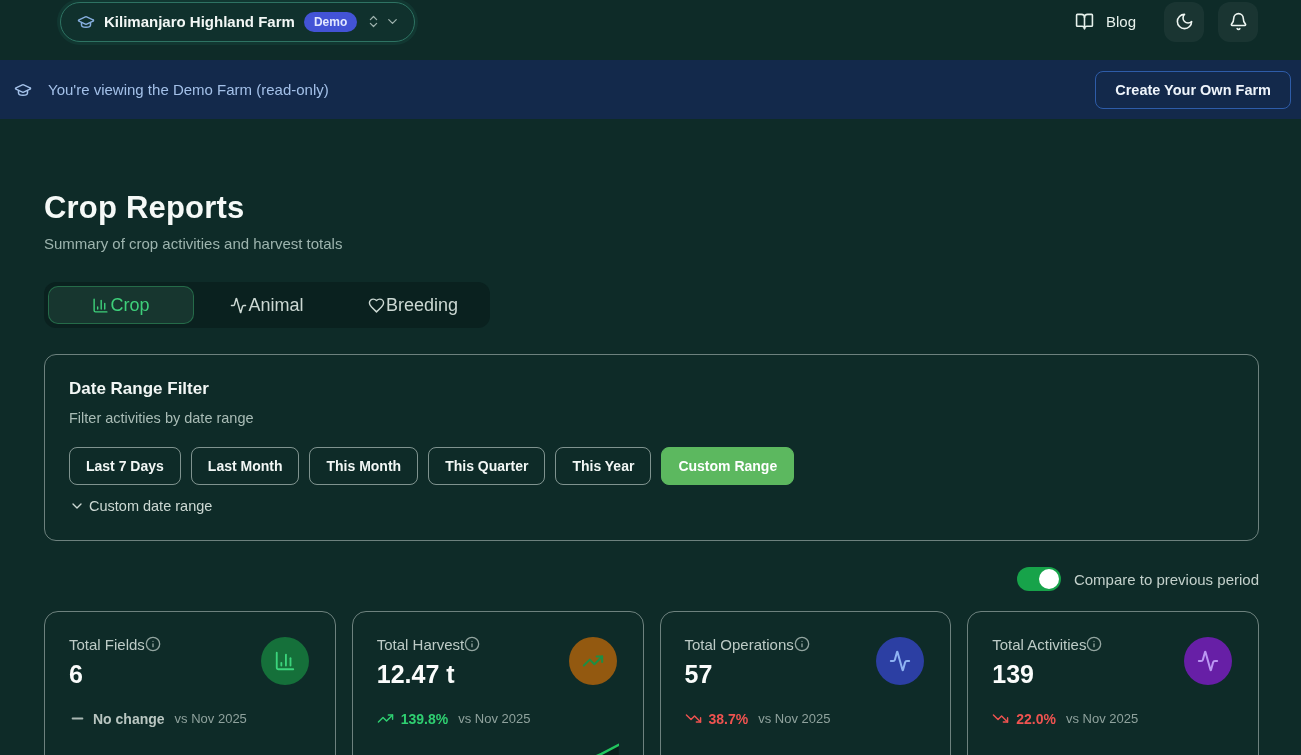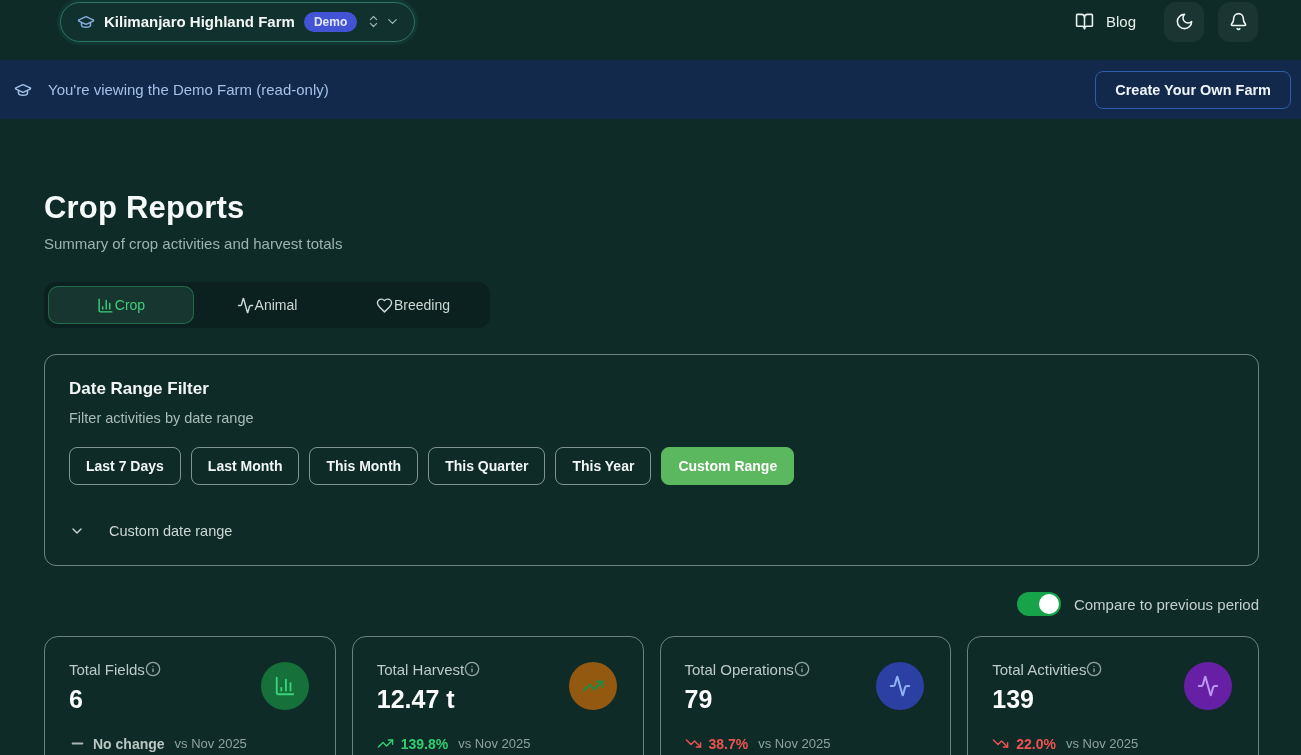--- a/index.html
+++ b/index.html
@@ -39,34 +39,34 @@
 
   
   main { padding:27px 42px 0 44px; }
   .page-title { font-size:31px; font-weight:800; letter-spacing:0.2px; color:#f5f9f7;margin-top:44px; }
   .page-subtitle { margin-top:9px; font-size:15px; color:#9db4ae; }
 
   
   .tabs { margin-top:30px; display:inline-flex; background:#0a211f; border-radius:12px; padding:4px; }
   .tab { width:146px; height:38px; display:flex; align-items:center; justify-content:center; gap:1px;
          background:transparent; border:1px solid transparent; border-radius:10px;
-         color:#ccd8d3; font-size:14px; font-family:inherit; cursor:pointer; }
+         color:#ccd8d3; font-size:18px; font-family:inherit; cursor:pointer; }
   .tab.active { background:#17362f; border-color:rgba(62,207,122,0.35); color:#3ecf7a; }
 
   
   .filter-card { margin-top:26px; border:1px solid rgba(203,216,211,0.5); border-radius:12px;
          padding:24px 24px 26px; }
   .filter-title { font-size:17px; font-weight:700; color:#f2f7f5; }
   .filter-sub { margin-top:11px; font-size:14.5px; color:#a9bcb6; }
   .presets { margin-top:21px; display:flex; gap:10px; }
   .preset { padding:10px 16px; border-radius:8px; border:1px solid rgba(203,216,211,0.6);
          background:transparent; color:#f2f7f5; font-size:14px; font-weight:600;
          font-family:inherit; cursor:pointer; }
   .preset.active { background:#5cb85f; border-color:#5cb85f; color:#ffffff; }
-  .custom-row { margin-top:38px; display:flex; align-items:center; gap:24px; color:#ccd8d3;
+  .custom-row { margin-top:13px; display:flex; align-items:center; gap:4px; color:#ccd8d3;
          font-size:14.5px; cursor:pointer; width:max-content; }
 
   
   .compare-row { margin-top:26px; display:flex; align-items:center; justify-content:flex-end; gap:13px; }
   .switch { width:44px; height:24px; border-radius:12px; background:#3a4a47; position:relative;
          border:none; cursor:pointer; }
   .switch.on { background:#17a34a; }
   .knob { position:absolute; top:2px; left:2px; width:20px; height:20px; border-radius:50%;
          background:#ffffff; transition:left .15s; }
   .switch.on .knob { left:22px; }
@@ -311,21 +311,21 @@
       <div class="stat-head">
         <span class="stat-label">Total Operations</span>
         <span class="info-ic">
             <svg width="16" height="16" viewBox="0 0 24 24" fill="none" stroke="currentColor" stroke-width="2" stroke-linecap="round" stroke-linejoin="round">
               <circle cx="12" cy="12" r="10"></circle>
               <path d="M12 16v-4"></path>
               <path d="M12 8h.01"></path>
             </svg>
           </span>
       </div>
-      <div class="stat-value">79</div>
+      <div class="stat-value">57</div>
       <div class="delta-row">
 
         <span class="d-ic down">
             <svg width="17" height="17" viewBox="0 0 24 24" fill="none" stroke="currentColor" stroke-width="2" stroke-linecap="round" stroke-linejoin="round">
               <path d="M16 17h6v-6"></path>
               <path d="m22 17-8.5-8.5-5 5L2 7"></path>
             </svg>
           </span>
         <span class="delta-val">38.7%</span>
         <span class="vs-label">vs Nov 2025</span>

